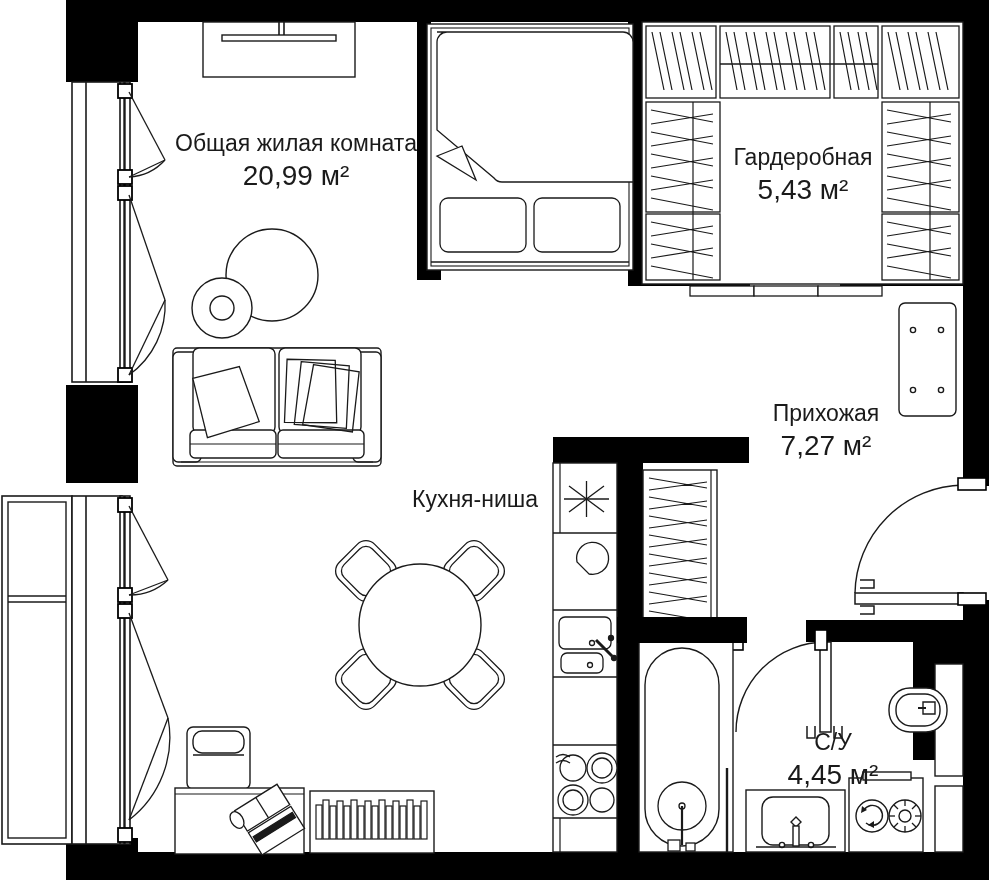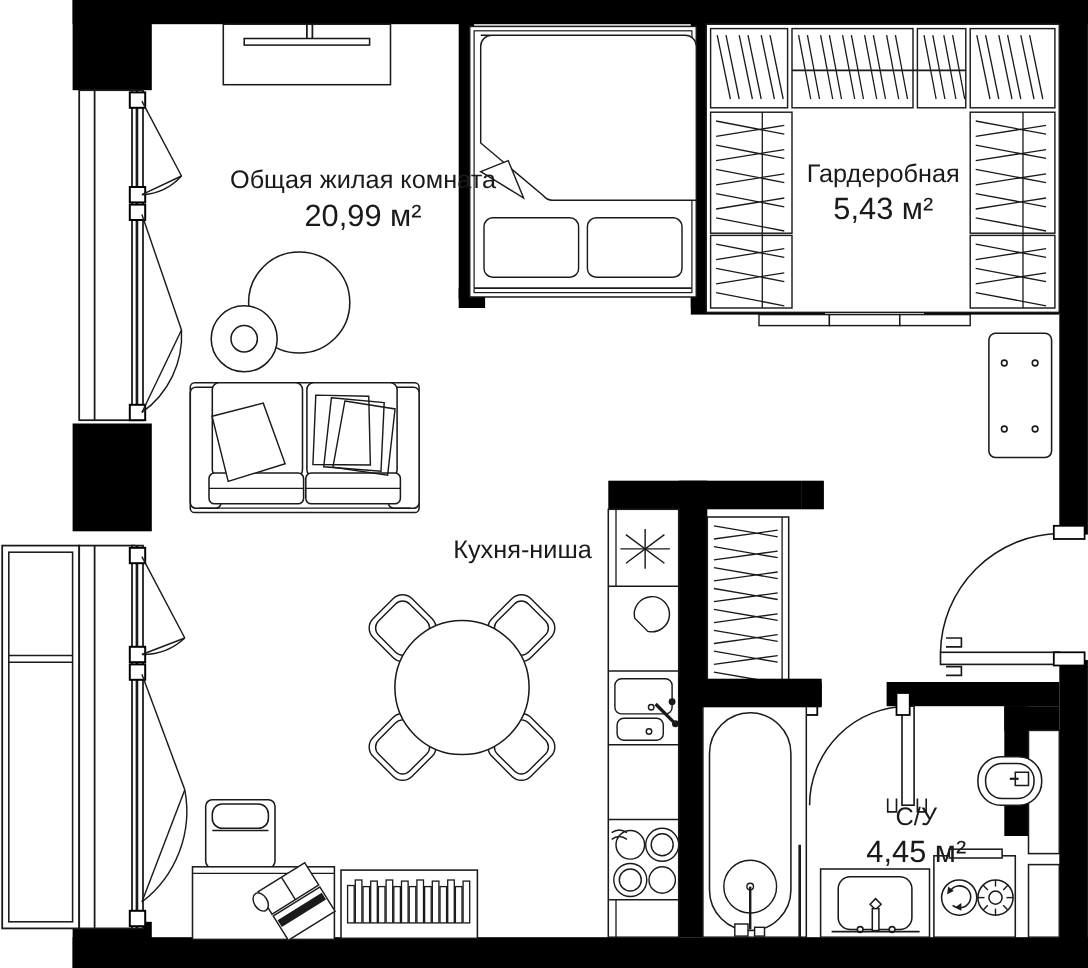--- a/index.html
+++ b/index.html
@@ -391,30 +391,34 @@
       </g>
       <rect x="935" y="786" width="28" height="66"></rect>
     </g>
 
     <g fill="#000000">
       <rect x="729" y="437" width="20" height="26"></rect>
       <rect x="617" y="617" width="130" height="26"></rect>
     </g>
   </svg>
 
-  <div class="room-label" style="left:296px;top:148px;transform:translate(-50%,0);margin-left:34px;">
+  <div class="room-label" style="left:296px;top:128px;transform:translate(-50%,0);">
     <div class="rl-name">Общая жилая комната</div>
     <div class="rl-area">20,99 м²</div>
   </div>
 
   <div class="room-label" style="left:803px;top:142px;transform:translate(-50%,0);">
     <div class="rl-name">Гардеробная</div>
     <div class="rl-area">5,43 м²</div>
   </div>
 
+  <div class="room-label" style="left:826px;top:398px;transform:translate(-50%,0);">
+    <div class="rl-name">Прихожая</div>
+    <div class="rl-area">7,27 м²</div>
+  </div>
 
   <div class="room-label" style="left:475px;top:484px;transform:translate(-50%,0);">
     <div class="rl-name">Кухня-ниша</div>
   </div>
 
   <div class="room-label" style="left:817px;top:727px;transform:translate(-50%,0);margin-left:16px;">
     <div class="rl-name">С/У</div>
     <div class="rl-area">4,45 м²</div>
   </div>
 

